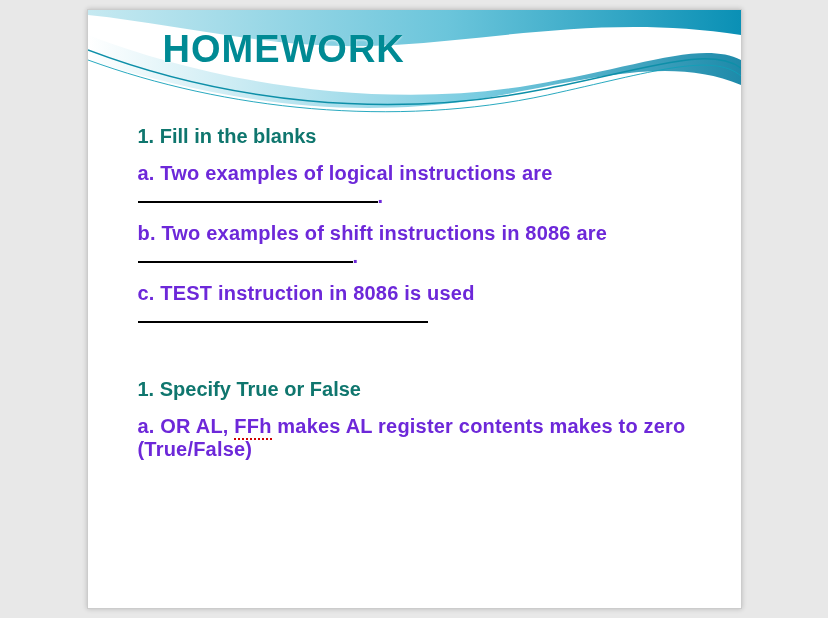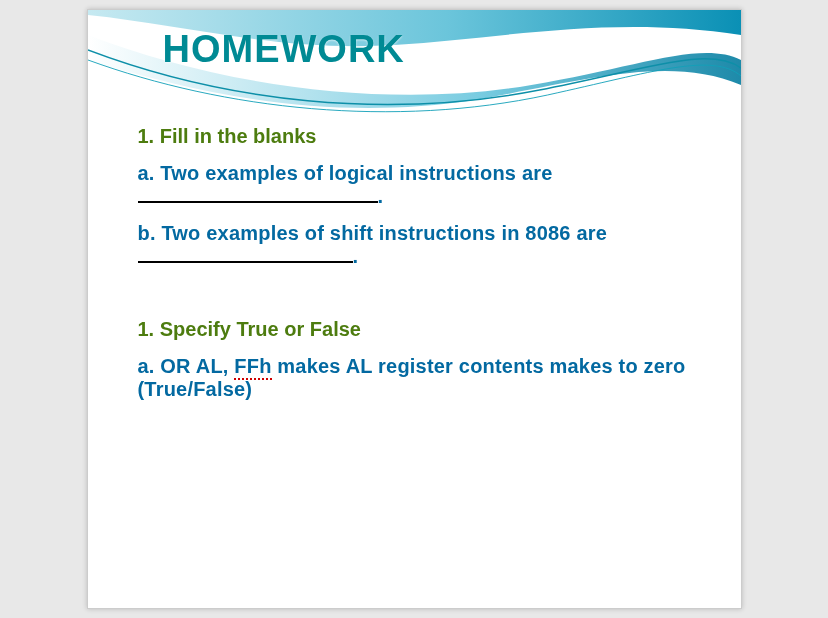--- a/index.html
+++ b/index.html
@@ -52,27 +52,27 @@
     }
     .content {
       position: absolute;
       top: 115px;
       left: 50px;
       right: 50px;
     }
     .q-heading {
       font-size: 20px;
       font-weight: bold;
-      color: #4d7c0f;
+      color: #0f766e;
       margin-bottom: 14px;
     }
     .q-item {
       font-size: 20px;
       font-weight: bold;
-      color: #0369a1;
+      color: #6d28d9;
       margin-bottom: 14px;
       letter-spacing: 0.2px;
     }
     .blank {
       display: inline-block;
       border-bottom: 2px solid #000;
       min-width: 240px;
       height: 18px;
       vertical-align: baseline;
     }
@@ -129,20 +129,23 @@
     <div class="q-heading">1. Fill in the blanks</div>
 
     <div class="q-item">
       <span>a. Two examples of logical instructions are</span><span class="blank"></span><span class="dot">.</span>
     </div>
 
     <div class="q-item">
       <span>b. Two examples of shift instructions in 8086 are</span><span class="blank short"></span><span class="dot">.</span>
     </div>
 
+    <div class="q-item">
+      <span>c. TEST instruction in 8086 is used </span><span class="blank mid"></span>
+    </div>
 
     <div class="spacer"></div>
 
     <div class="q-heading">1. Specify True or False</div>
 
     <div class="q-item">
       <span>a. OR AL, </span><span class="spell-error">FFh</span><span> makes AL register contents makes to zero (True/False)</span>
     </div>
   </div>
 </div>

